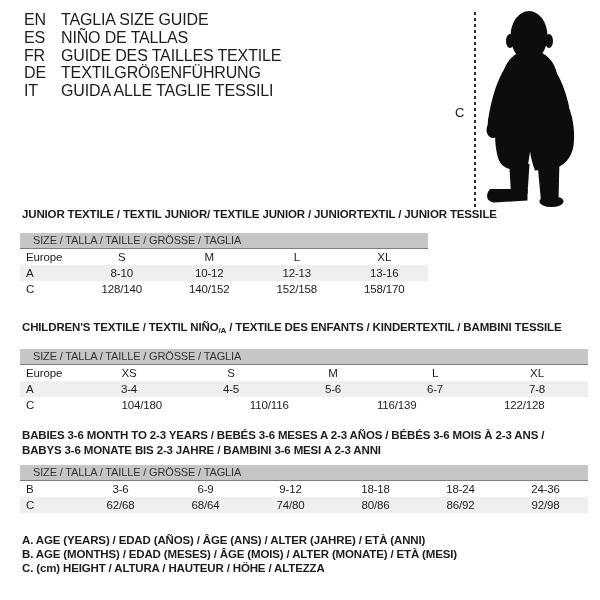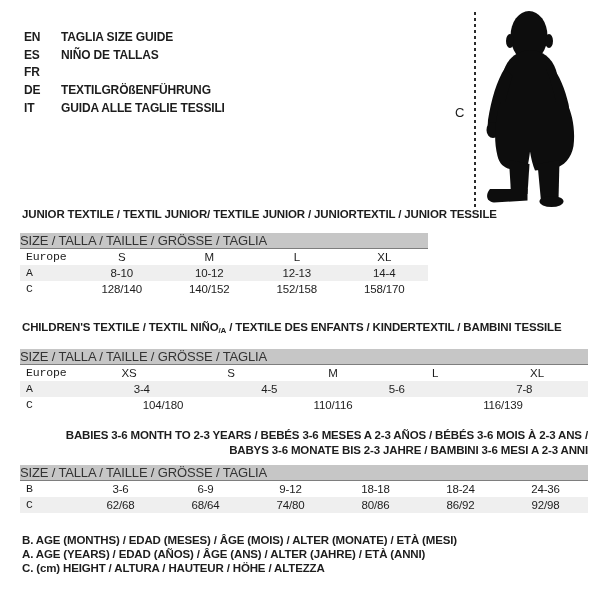--- a/index.html
+++ b/index.html
@@ -3,71 +3,72 @@
 <meta charset="utf-8">
 <style>
   html,body { margin:0; padding:0; }
   body {
     width:600px; height:600px; background:#ffffff; position:relative;
     font-family:"Liberation Sans", sans-serif; color:#1d1d1d;
     letter-spacing:-0.15px; overflow:hidden;
   }
 
   
-  .lang-list { position:absolute; left:24px; top:28px; font-size:12px; font-weight:700; }
+  .lang-list { position:absolute; left:24px; top:11px; font-size:16px; font-weight:400; }
   .lang-row { display:flex; height:17.8px; align-items:center; }
   .lang-code { width:37px; }
 
   
   .height-line {
     position:absolute; left:474px; top:12px; width:2px; height:196px;
     background-image:repeating-linear-gradient(to bottom,#2b2b2b 0 3px,transparent 3px 6px);
   }
   .height-c { position:absolute; left:455px; top:105px; font-size:13px; }
   .baby { position:absolute; left:484px; top:8px; }
 
   
   .section { position:absolute; left:20px; }
   .sec-junior   { top:208px; width:408px; }
   .sec-children { top:321px; width:568px; }
   .sec-babies   { top:428px; width:568px; }
   .sec-title { font-size:11.5px; font-weight:700; line-height:13px; padding-left:2px; white-space:nowrap; }
-  .sec-babies .sec-title { line-height:15px;text-align:right; }
+  .sec-babies .sec-title { line-height:15px; }
   .title-sub { font-size:8px; vertical-align:-2px; }
 
   .size-table { margin-top:12px; }
   .sec-babies .size-table { margin-top:7px; }
   .thead {
     background:#c6c6c6; border-bottom:1px solid #7e7e7e;
-    height:15px; line-height:15px; font-size:13px; color:#333333;
-    padding-left:0; font-weight:400;
+    height:15px; line-height:15px; font-size:11px; color:#333333;
+    padding-left:13px; font-weight:400;
   }
   .trow { display:flex; height:16px; line-height:16px; font-size:11.5px; }
   .trow.stripe { background:#efefef; }
-  .tlabel { width:58px; padding-left:6px; box-sizing:border-box;font-family:Liberation Mono, monospace; }
+  .tlabel { width:58px; padding-left:6px; box-sizing:border-box; }
   .tcell { flex:1; text-align:center; }
 
   
   .notes { position:absolute; left:22px; top:533px; font-size:11.5px; font-weight:700; line-height:14px; }
   .note-line { white-space:nowrap; }
 </style>
 </head>
 <body>
 
 <div class="lang-list">
   <div class="lang-row">
     <span class="lang-code">EN</span>
     <span>TAGLIA SIZE GUIDE</span>
   </div>
   <div class="lang-row">
     <span class="lang-code">ES</span>
     <span>NIÑO DE TALLAS</span>
   </div>
   <div class="lang-row">
     <span class="lang-code">FR</span>
+    <span>GUIDE DES TAILLES TEXTILE</span>
   </div>
   <div class="lang-row">
     <span class="lang-code">DE</span>
     <span>TEXTILGRÖßENFÜHRUNG</span>
   </div>
   <div class="lang-row">
     <span class="lang-code">IT</span>
     <span>GUIDA ALLE TAGLIE TESSILI</span>
   </div>
 </div>
@@ -100,21 +101,21 @@
       <span class="tcell">S</span>
       <span class="tcell">M</span>
       <span class="tcell">L</span>
       <span class="tcell">XL</span>
     </div>
     <div class="trow stripe">
       <span class="tlabel">A</span>
       <span class="tcell">8-10</span>
       <span class="tcell">10-12</span>
       <span class="tcell">12-13</span>
-      <span class="tcell">14-4</span>
+      <span class="tcell">13-16</span>
     </div>
     <div class="trow">
       <span class="tlabel">C</span>
       <span class="tcell">128/140</span>
       <span class="tcell">140/152</span>
       <span class="tcell">152/158</span>
       <span class="tcell">158/170</span>
     </div>
   </div>
 </div>
@@ -129,27 +130,29 @@
       <span class="tcell">S</span>
       <span class="tcell">M</span>
       <span class="tcell">L</span>
       <span class="tcell">XL</span>
     </div>
     <div class="trow stripe">
       <span class="tlabel">A</span>
       <span class="tcell">3-4</span>
       <span class="tcell">4-5</span>
       <span class="tcell">5-6</span>
+      <span class="tcell">6-7</span>
       <span class="tcell">7-8</span>
     </div>
     <div class="trow">
       <span class="tlabel">C</span>
       <span class="tcell">104/180</span>
       <span class="tcell">110/116</span>
       <span class="tcell">116/139</span>
+      <span class="tcell">122/128</span>
     </div>
   </div>
 </div>
 
 <div class="section sec-babies">
   <div class="sec-title">
     <div>BABIES 3-6 MONTH TO 2-3 YEARS / BEBÉS 3-6 MESES A 2-3 AÑOS / BÉBÉS 3-6 MOIS À 2-3 ANS /</div>
     <div>BABYS 3-6 MONATE BIS 2-3 JAHRE / BAMBINI 3-6 MESI A 2-3 ANNI</div>
   </div>
   <div class="size-table">
@@ -169,16 +172,16 @@
       <span class="tcell">68/64</span>
       <span class="tcell">74/80</span>
       <span class="tcell">80/86</span>
       <span class="tcell">86/92</span>
       <span class="tcell">92/98</span>
     </div>
   </div>
 </div>
 
 <div class="notes">
+  <div class="note-line">A. AGE (YEARS) / EDAD (AÑOS) / ÂGE (ANS) / ALTER (JAHRE) / ETÀ (ANNI)</div>
   <div class="note-line">B. AGE (MONTHS) / EDAD (MESES) / ÂGE (MOIS) / ALTER (MONATE) / ETÀ (MESI)</div>
-  <div class="note-line">A. AGE (YEARS) / EDAD (AÑOS) / ÂGE (ANS) / ALTER (JAHRE) / ETÀ (ANNI)</div>
   <div class="note-line">C. (cm) HEIGHT / ALTURA / HAUTEUR / HÖHE / ALTEZZA</div>
 </div>
 
 </body></html>

